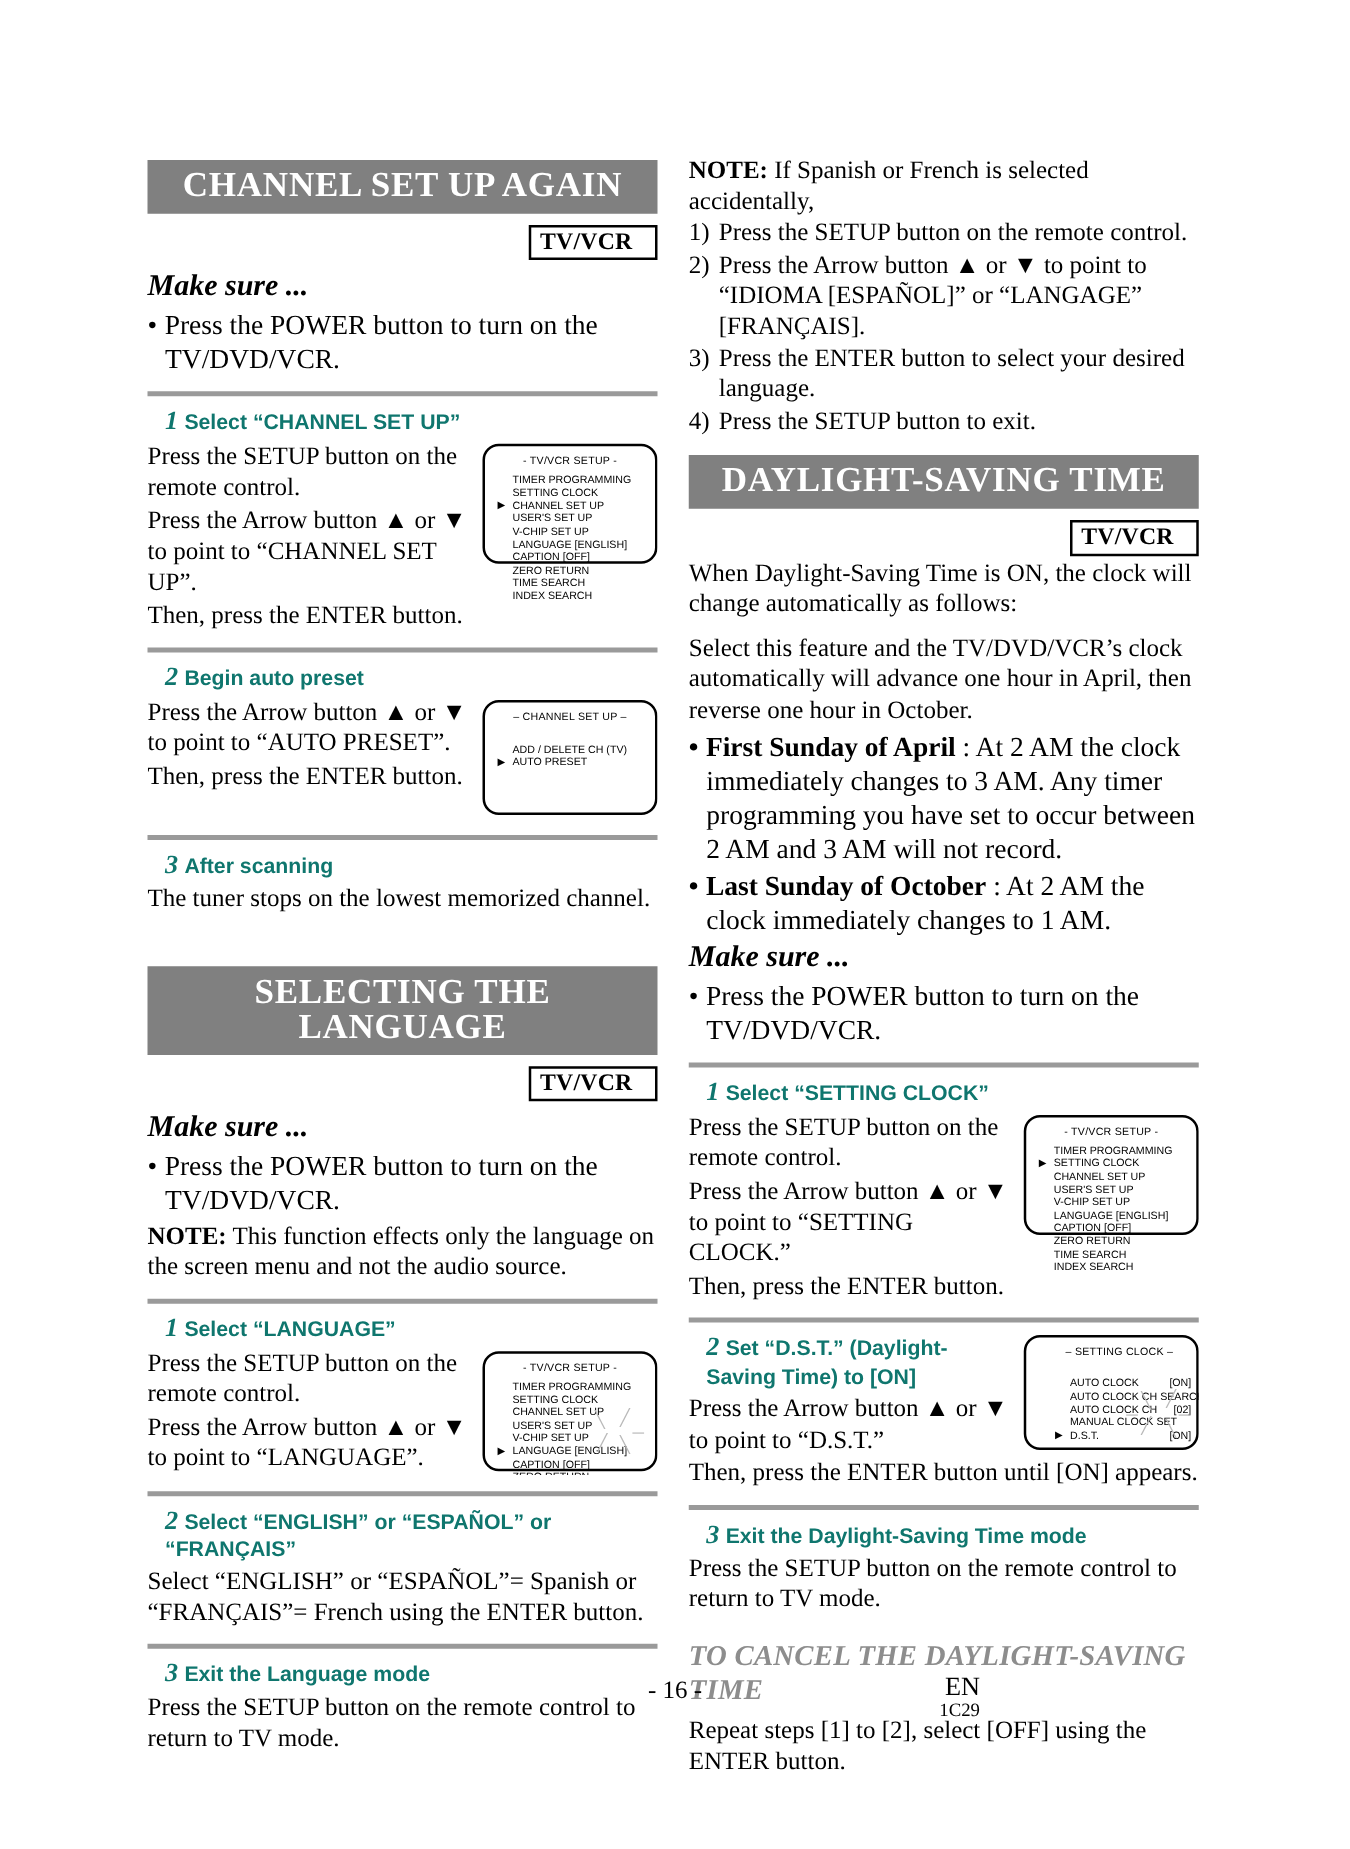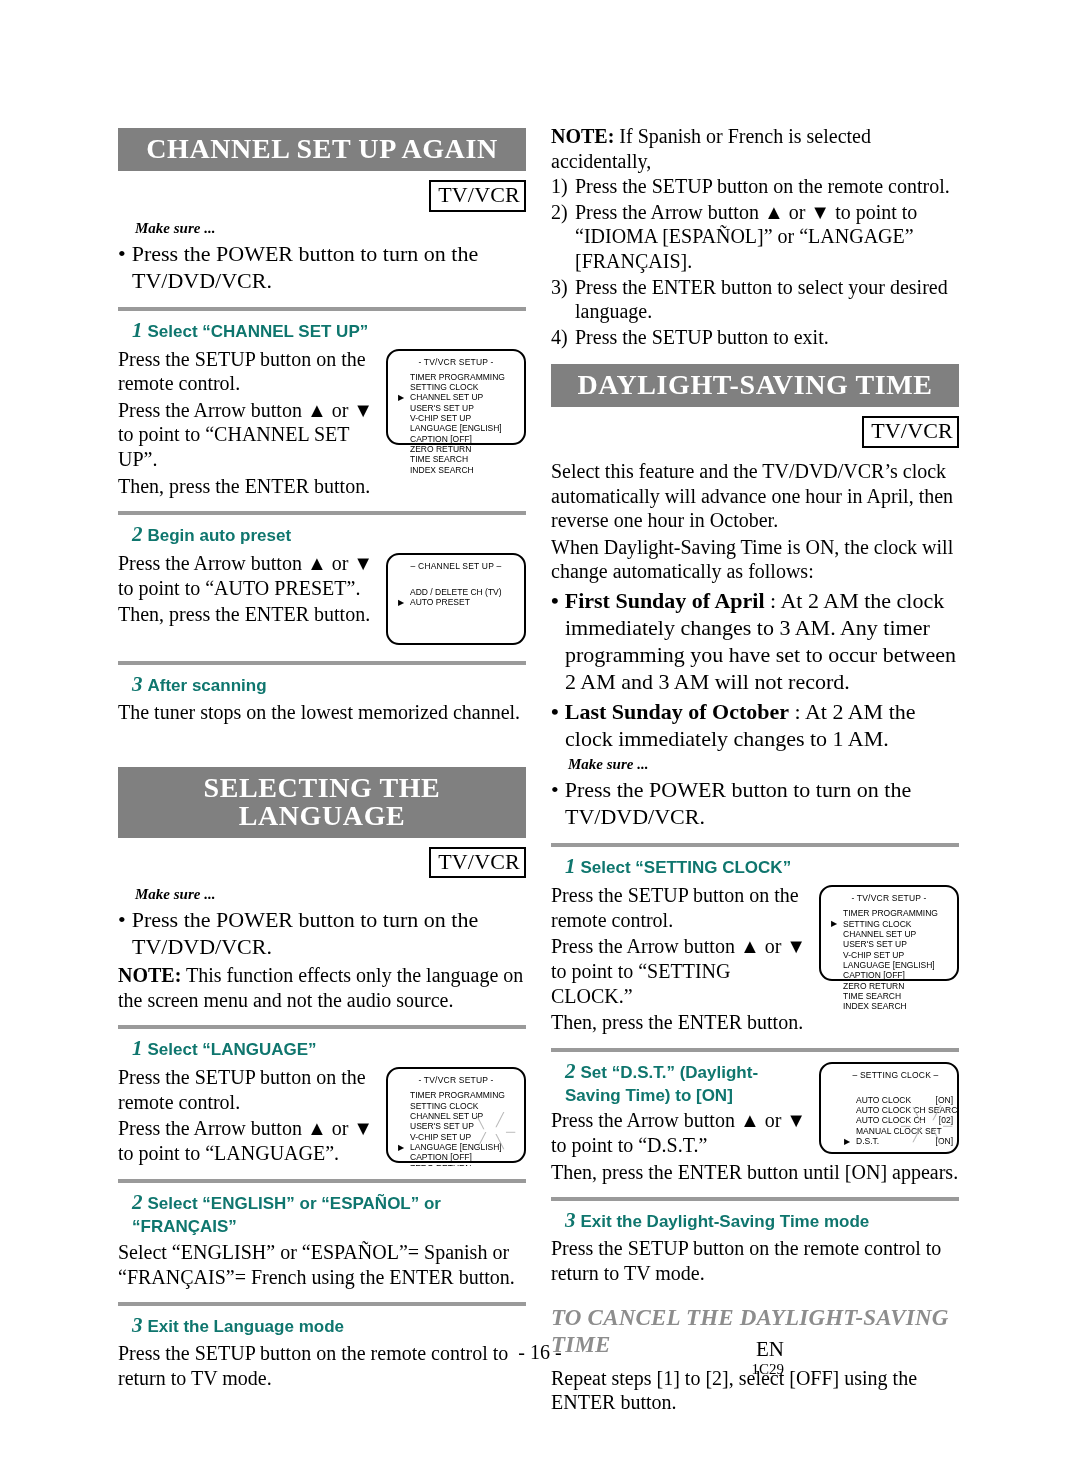--- a/index.html
+++ b/index.html
@@ -42,35 +42,34 @@
   }
   
   .badge-row {
     display: flex;
     justify-content: flex-end;
     margin-top: 9px;
   }
   .badge {
     border: 2px solid #000;
     font-family: "Liberation Serif", serif;
-    font-weight: normal;
-    font-size: 22px;
-    padding: 1px 4px 2px 7px;
+    font-weight: bold;
+    font-size: 19px;
+    padding: 1px 18px 2px 7px;
     line-height: 1.12;
     letter-spacing: 0.2px;
   }
 
   
   .makesure {
     font-family: "Liberation Serif", serif;
     font-weight: bold;
     font-style: italic;
-    font-size: 15px;
+    font-size: 24px;
     margin-top: 8px;
-    margin-left: 17px;
   }
   .bullet-line {
     font-size: 22px;
     line-height: 1.23;
     text-indent: -14px;
     padding-left: 14px;
     margin-top: 3px;
   }
   .dot::before { content: "\2022"; margin-right: 6px; }
 
@@ -337,22 +336,22 @@
       </div>
     </div>
 
     <div style="height:15px;"></div>
     <div class="bar">DAYLIGHT-SAVING TIME</div>
 
     <div class="badge-row">
       <span class="badge">TV/VCR</span>
     </div>
 
+    <div class="para">When Daylight-Saving Time is ON, the clock will change automatically as follows:</div>
     <div class="para" style="margin-top:11px;">Select this feature and the TV/DVD/VCR’s clock automatically will advance one hour in April, then reverse one hour in October.</div>
-    <div class="para">When Daylight-Saving Time is ON, the clock will change automatically as follows:</div>
 
     <div class="bullet-line">
       <span class="dot b">First Sunday of April</span><span> : At 2 AM the clock immediately changes to 3 AM. Any timer programming you have set to occur between 2 AM and 3 AM will not record.</span>
     </div>
     <div class="bullet-line">
       <span class="dot b">Last Sunday of October</span><span> : At 2 AM the clock immediately changes to 1 AM.</span>
     </div>
 
     <div class="makesure" style="margin-top:4px;">Make sure ...</div>
     <div class="bullet-line dot">Press the POWER button to turn on the TV/DVD/VCR.</div>

